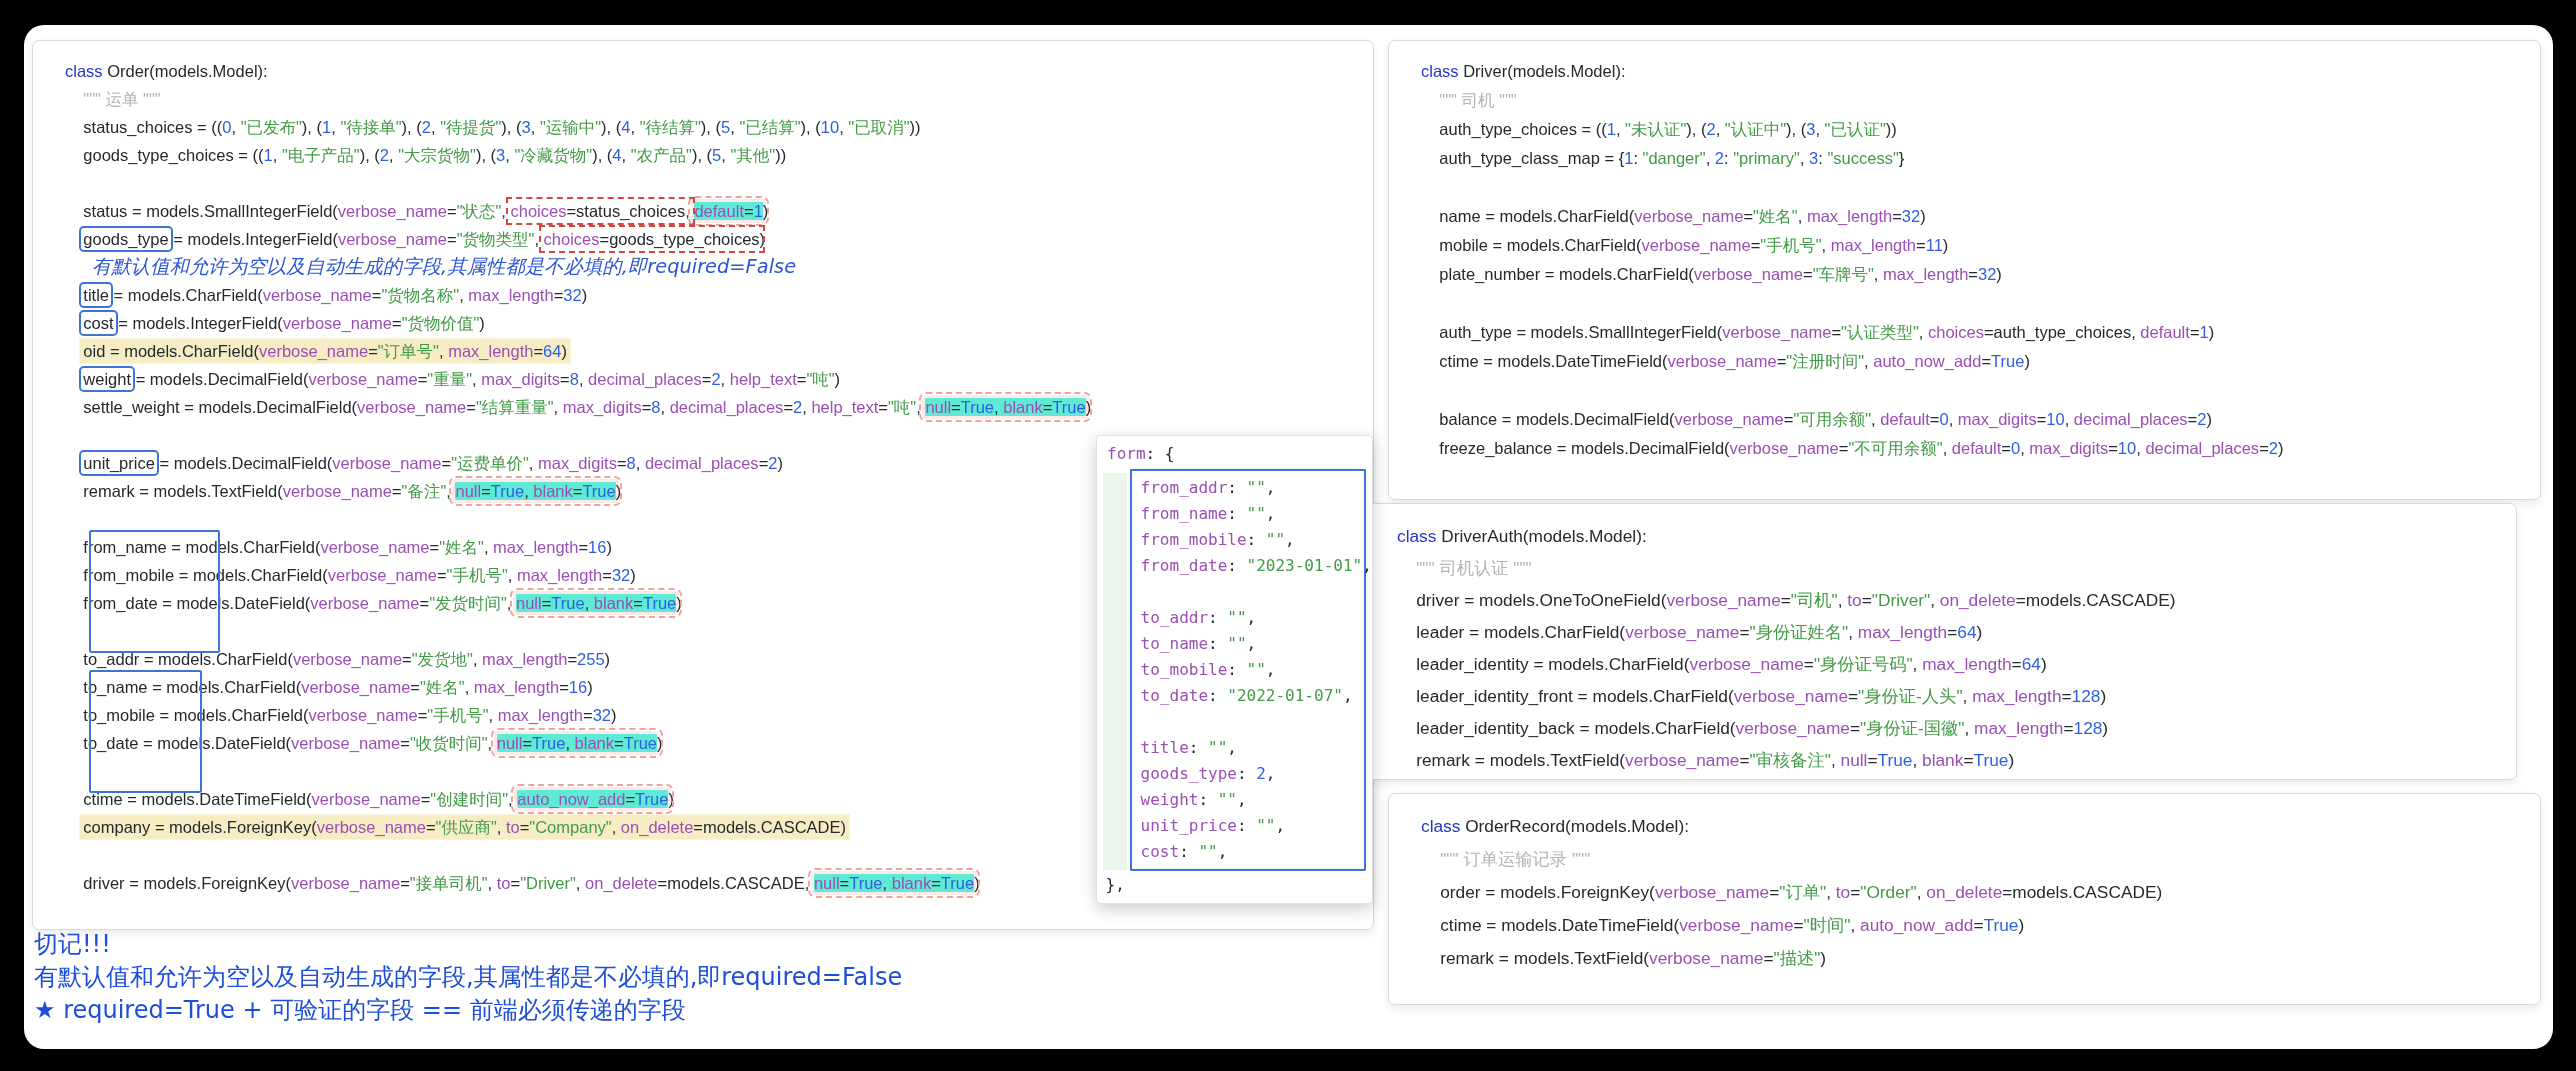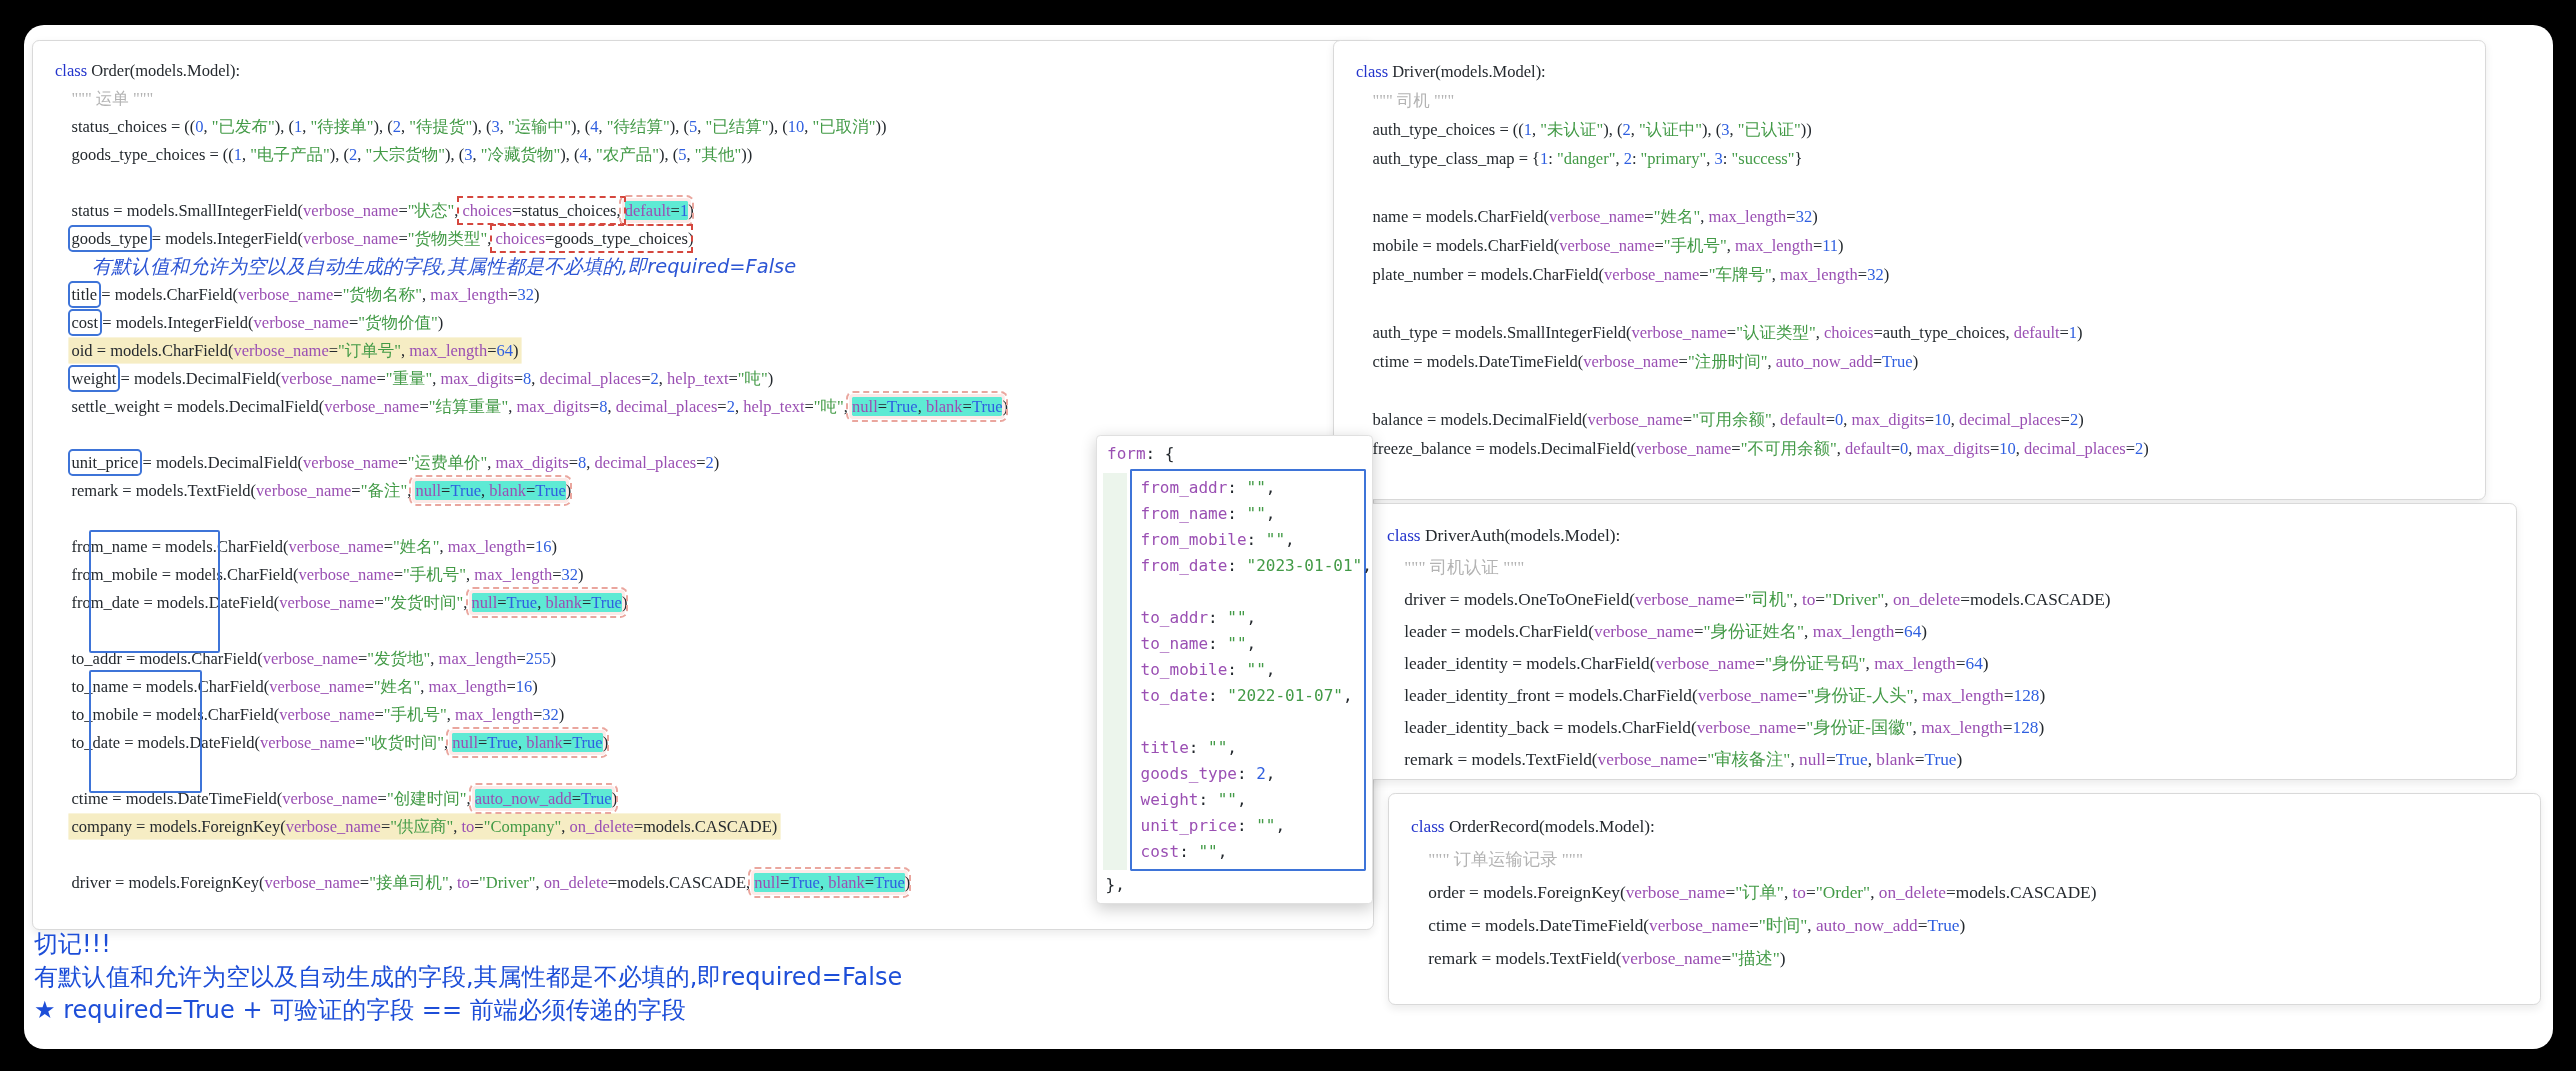--- a/index.html
+++ b/index.html
@@ -3,25 +3,25 @@
 <meta charset="utf-8">
 <style>
   html,body{margin:0;padding:0;background:#000;}
   body{width:2576px;height:1072px;position:relative;overflow:hidden;
        font-family:"DejaVu Sans","Liberation Sans",sans-serif;}
   .page{position:absolute;left:24px;top:24.5px;width:2529px;height:1024px;
         background:#ffffff;border-radius:20px;}
   .panel{position:absolute;background:#fff;border:1.4px solid #d9d9d9;border-radius:7.2px;
          box-shadow:0 3.6px 8.6px rgba(0,0,0,.08);}
   #panel-order{left:8px;top:15px;width:1340px;height:888px;}
-  #panel-driver{left:1309px;top:15px;width:1151px;height:458px;}
+  #panel-driver{left:1364px;top:15px;width:1151px;height:458px;}
   #panel-driverauth{left:1340px;top:478px;width:1151px;height:275px;}
   #panel-orderrecord{left:1364px;top:768px;width:1151px;height:210px;}
   .code{position:relative;padding:16px 0 0 22px;}
-  .line{white-space:pre;font-family:Liberation Serif, serif;color:#24292e;}
+  .line{white-space:pre;font-family:Liberation Sans, sans-serif;color:#24292e;margin-left:10px;}
   #panel-order .line{font-size:16.5px;height:28px;line-height:28px;}
   #panel-driver .line{font-size:16.5px;height:29px;line-height:29px;}
   #panel-driverauth .line{font-size:17.3px;height:32px;line-height:32px;}
   #panel-orderrecord .line{font-size:17.3px;height:33px;line-height:33px;}
   .tk-p{color:#24292e;}
   .tk-k{color:#2334cc;}
   .tk-n{color:#2f5fe0;}
   .tk-s{color:#429a46;}
   .tk-a{color:#9a4fb3;}
   .tk-c{color:#b3b3b3;}

